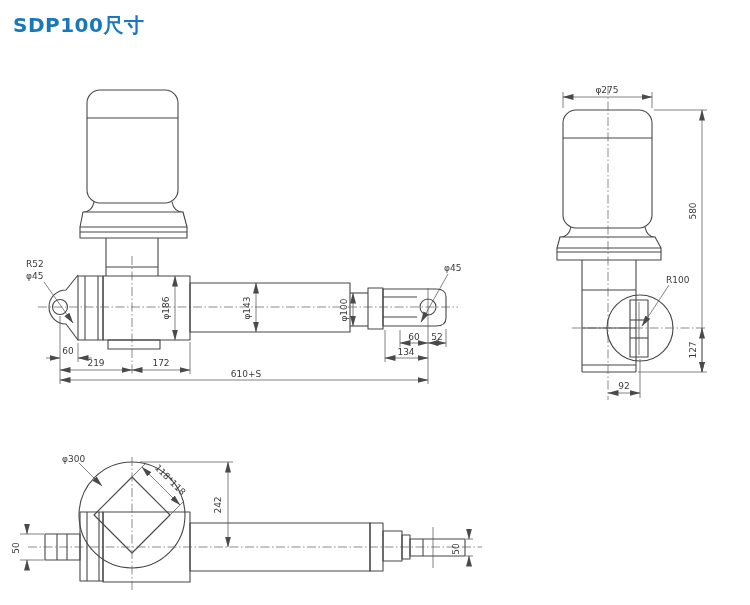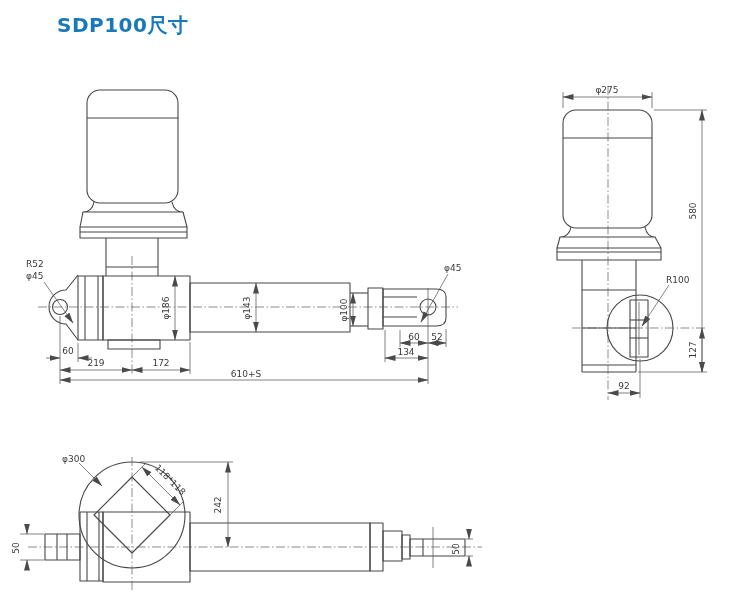--- a/index.html
+++ b/index.html
@@ -1,17 +1,17 @@
 <!DOCTYPE html>
 <html><head>
 <meta charset="utf-8">
 <style>
   html,body{margin:0;padding:0;background:#ffffff;}
   body{width:750px;height:605px;position:relative;font-family:"DejaVu Sans","Liberation Sans",sans-serif;overflow:hidden;}
-  .page-title{position:absolute;left:13px;top:12px;font-size:20px;font-weight:bold;color:#1878ba;letter-spacing:0.5px;margin-left:44px;}
+  .page-title{position:absolute;left:13px;top:12px;font-size:20px;font-weight:bold;color:#1878ba;letter-spacing:0.5px;}
   svg{position:absolute;left:0;top:0;}
   .ol{fill:none;stroke:#474747;stroke-width:1.1;stroke-linejoin:round;}
   .thin{fill:none;stroke:#5a5a5a;stroke-width:0.75;}
   .cl{fill:none;stroke:#5a5a5a;stroke-width:0.7;stroke-dasharray:9 2.5 1.5 2.5;}
   text{fill:#3a3a3a;font-size:9px;font-family:"DejaVu Sans","Liberation Sans",sans-serif;}
 </style>
 </head>
 <body>
 
 <div class="page-title">SDP100尺寸</div>

